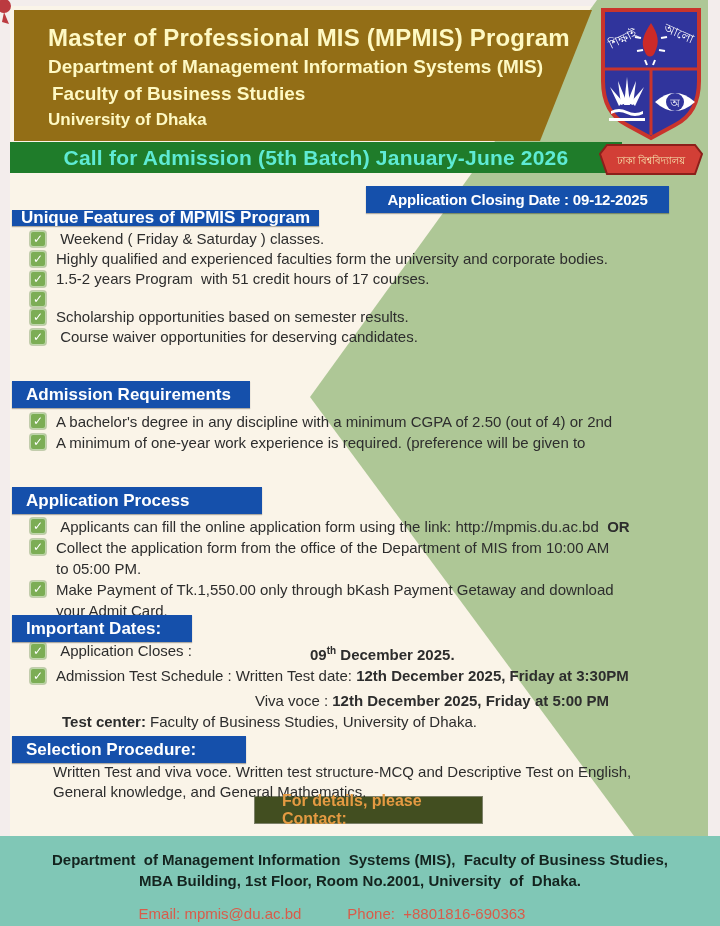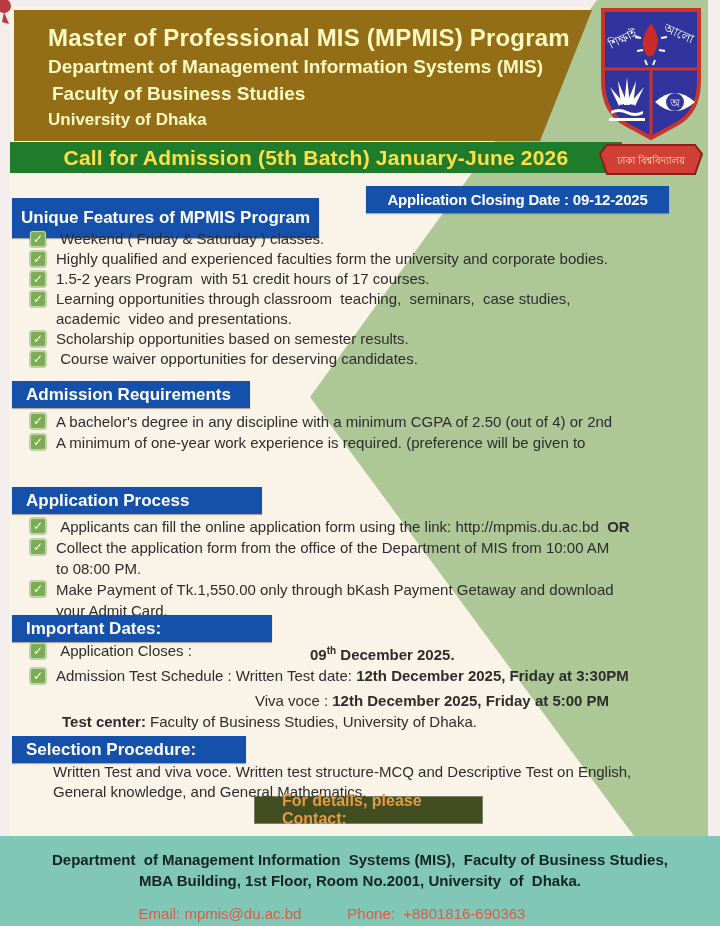--- a/index.html
+++ b/index.html
@@ -27,41 +27,41 @@
     clip-path: polygon(0 0, 100% 0, 91% 100%, 0 100%);
     padding:12px 0 0 34px; color:#fef9c3;
   }
   .header-box .title   { font-size:24px; font-weight:bold; line-height:31px; letter-spacing:.2px; }
   .header-box .line2   { font-size:19px; font-weight:bold; line-height:27px; }
   .header-box .line3   { font-size:19px; font-weight:bold; line-height:27px; padding-left:4px; }
   .header-box .line4   { font-size:17px; font-weight:bold; line-height:26px; }
 
   .call-banner {
     position:absolute; left:10px; top:142px; width:612px; height:31px;
-    background:#1f7c2a; color:#fde047;
+    background:#1f7c2a; color:#5eead4;
     font-size:21px; font-weight:bold; letter-spacing:.2px;
     display:flex; align-items:center; justify-content:center;
   }
 
   .logo { position:absolute; left:597px; top:7px; width:108px; height:172px; }
 
   
   .blue-banner {
     background:#1550ab; color:#ffffff; font-weight:bold;
     display:flex; align-items:center;
     box-shadow:0 1px 1px rgba(0,0,0,.3);
   }
   .closing-banner {
     position:absolute; left:366px; top:186px; width:303px; height:27px;
     justify-content:center; font-size:15px; letter-spacing:-0.2px;
   }
-  .features-banner { position:absolute; left:12px; top:198px; width:307px; height:40px; justify-content:center; font-size:17px; }
+  .features-banner { position:absolute; left:12px; top:210px; width:307px; height:16px; justify-content:center; font-size:17px; }
   .requirements-banner { position:absolute; left:12px; top:381px; width:238px; height:27px; padding-left:14px; font-size:17px; }
   .process-banner  { position:absolute; left:12px; top:487px; width:250px; height:27px; padding-left:14px; font-size:17px; }
-  .dates-banner    { position:absolute; left:12px; top:615px; width:260px; height:27px; padding-left:14px; font-size:17px; }
+  .dates-banner    { position:absolute; left:12px; top:615px; width:180px; height:27px; padding-left:14px; font-size:17px; }
   .selection-banner{ position:absolute; left:12px; top:736px; width:234px; height:27px; padding-left:14px; font-size:17px; }
 
   
   .list { position:absolute; color:#2d2d2d; font-size:15px; }
   .item { display:flex; align-items:flex-start; }
   .chk {
     flex:0 0 16px; width:16px; height:16px; margin:2px 10px 0 0;
     background:#7cad55; border-radius:3px;
     box-shadow: inset 0 0 0 1px rgba(255,255,255,.5), 0 0 0 1px rgba(90,130,60,.35);
     color:#ffffff; font-size:12px; font-weight:bold;
@@ -183,21 +183,20 @@
     <div class="item">
       <span class="chk">✓</span>
       <span class="txt pre">Highly qualified and experienced faculties form the university and corporate bodies.</span>
     </div>
     <div class="item">
       <span class="chk">✓</span>
       <span class="txt pre">1.5-2 years Program  with 51 credit hours of 17 courses.</span>
     </div>
     <div class="item">
       <span class="chk">✓</span>
-      <span class="txt"><span class="pre">Learning opportunities through classroom  teaching,  seminars,  case studies,</span><span class="block pre">academic  video and presentations.</span></span>
     </div>
     <div class="item">
       <span class="chk">✓</span>
       <span class="txt pre">Scholarship opportunities based on semester results.</span>
     </div>
     <div class="item">
       <span class="chk">✓</span>
       <span class="txt pre"> Course waiver opportunities for deserving candidates.</span>
     </div>
   </div>
@@ -215,21 +214,21 @@
   </div>
 
   <div class="blue-banner process-banner">Application Process</div>
   <div class="list process-list">
     <div class="item">
       <span class="chk">✓</span>
       <span class="txt pre"><span> Applicants can fill the online application form using the link: http://mpmis.du.ac.bd</span><b class="or">  OR</b></span>
     </div>
     <div class="item">
       <span class="chk">✓</span>
-      <span class="txt"><span class="pre">Collect the application form from the office of the Department of MIS from 10:00 AM</span><span class="block pre">to 08:00 PM.</span></span>
+      <span class="txt"><span class="pre">Collect the application form from the office of the Department of MIS from 10:00 AM</span><span class="block pre">to 05:00 PM.</span></span>
     </div>
     <div class="item">
       <span class="chk">✓</span>
       <span class="txt"><span class="pre">Make Payment of Tk.1,550.00 only through bKash Payment Getaway and download</span><span class="block pre">your Admit Card.</span></span>
     </div>
   </div>
 
   <div class="blue-banner dates-banner">Important Dates:</div>
   <div class="dates-rows">
     <div class="dates-row row1">

